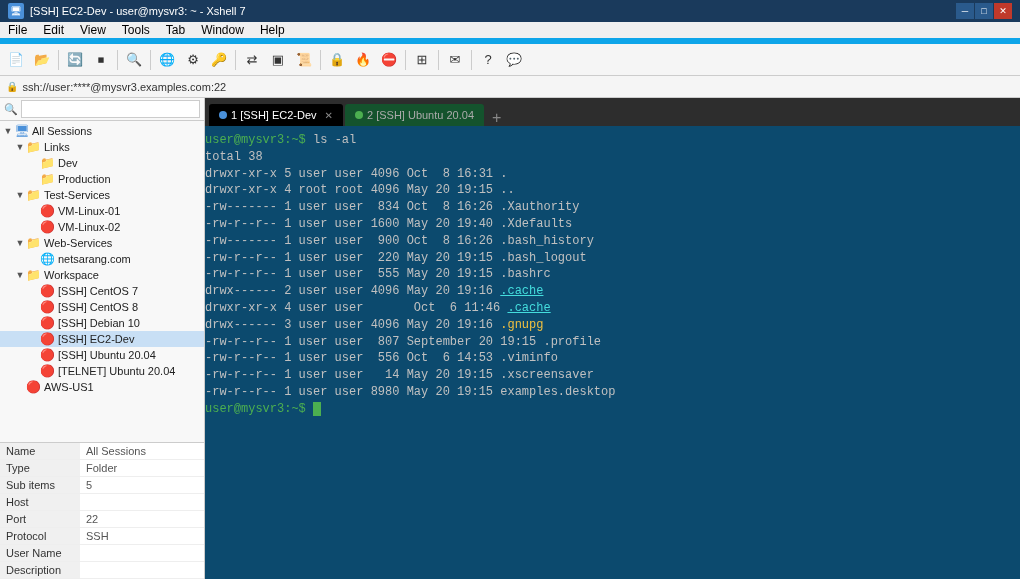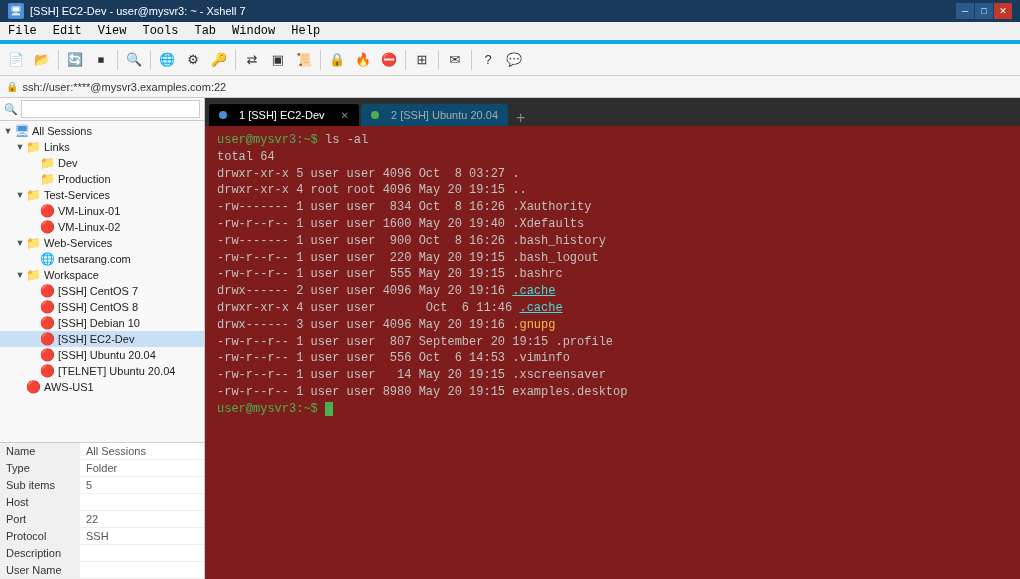--- a/index.html
+++ b/index.html
@@ -7,21 +7,21 @@
 
     
     .title-bar { background: #1a3a5c; color: white; height: 22px; display: flex; align-items: center; padding: 0 8px; font-size: 11px; }
     .title-bar-icon { width: 16px; height: 16px; margin-right: 6px; background: #4a90d9; border-radius: 2px; display: flex; align-items: center; justify-content: center; font-size: 9px; color: white; }
     .title-bar-text { flex: 1; }
     .title-bar-controls { display: flex; gap: 1px; }
     .title-bar-btn { width: 18px; height: 16px; background: #2a5a8c; border: none; color: white; font-size: 9px; cursor: pointer; display: flex; align-items: center; justify-content: center; }
     .title-bar-btn.close { background: #c0392b; }
 
     
-    .menu-bar { background: #f0f0f0; height: 22px; display: flex; align-items: center; border-bottom: 4px solid #0ea5e9; font-family: Liberation Mono, monospace; }
+    .menu-bar { background: #f0f0f0; height: 22px; display: flex; align-items: center; border-bottom: 6px solid #0ea5e9; }
     .menu-item { padding: 2px 8px; font-size: 12px; cursor: pointer; height: 100%; display: flex; align-items: center; }
 
     
     .toolbar { background: #f5f5f5; height: 32px; display: flex; align-items: center; padding: 0 4px; border-bottom: 1px solid #ccc; gap: 2px; }
     .toolbar-btn { width: 24px; height: 24px; background: transparent; border: 1px solid transparent; border-radius: 2px; cursor: pointer; display: flex; align-items: center; justify-content: center; font-size: 11px; color: #333; }
     .toolbar-sep { width: 1px; height: 20px; background: #ccc; margin: 0 2px; }
     .toolbar-icon { font-size: 13px; }
 
     
     .address-bar { background: #f5f5f5; height: 22px; display: flex; align-items: center; padding: 0 6px; border-bottom: 1px solid #ccc; gap: 4px; font-size: 11px; color: #555; }
@@ -51,29 +51,29 @@
     
     .properties-panel { border-top: 1px solid #ccc; }
     .props-table { width: 100%; border-collapse: collapse; font-size: 11px; }
     .props-table tr td { padding: 2px 6px; border-bottom: 1px solid #eee; }
     .props-table tr td:first-child { width: 80px; color: #333; background: #f0f0f0; font-weight: 500; }
     .props-table tr td:last-child { color: #555; background: white; }
 
     
     .terminal-area { flex: 1; display: flex; flex-direction: column; background: #1e1e1e; }
     .tabs-bar { background: #2d2d2d; display: flex; align-items: flex-end; height: 28px; padding: 0 4px; gap: 2px; }
-    .tab { display: flex; align-items: center; padding: 0 10px; height: 22px; border-radius: 3px 3px 0 0; font-size: 11px; cursor: pointer; gap: 12px; }
+    .tab { display: flex; align-items: center; padding: 0 10px; height: 22px; border-radius: 3px 3px 0 0; font-size: 11px; cursor: pointer; gap: 4px; }
     .tab.active { background: #000; color: white; }
-    .tab.inactive { background: #0c4a6e; color: #aaa; }
+    .tab.inactive { background: #14532d; color: #aaa; }
     .tab-dot { width: 8px; height: 8px; border-radius: 50%; }
     .tab-dot.blue { background: #4a90d9; }
     .tab-dot.green { background: #4caf50; }
     .tab-close { font-size: 10px; color: #888; margin-left: 4px; cursor: pointer; }
     .tab-add { background: transparent; color: #888; border: none; font-size: 16px; cursor: pointer; padding: 0 4px; margin-left: 2px; line-height: 1; }
-    .terminal-content { flex: 1; background: #7f1d1d; color: #c0c0c0; font-family: 'Courier New', Courier, monospace; font-size: 12px; padding: 6px 12px; overflow-y: auto; line-height: 1.4; }
+    .terminal-content { flex: 1; background: #0c4a6e; color: #c0c0c0; font-family: 'Courier New', Courier, monospace; font-size: 12px; padding: 6px 0; overflow-y: auto; line-height: 1.4; }
     .terminal-line { white-space: pre; }
     .color-green { color: #4caf50; }
     .color-teal { color: #4dd; text-decoration: underline; }
     .color-yellow { color: #f0c040; }
     .cursor { display: inline-block; width: 8px; height: 14px; background: #4caf50; vertical-align: middle; animation: blink 1s step-end infinite; }
     @keyframes blink { 0%,100%{opacity:1} 50%{opacity:0} }
   </style>
 </head>
 <body>
 
@@ -301,25 +301,25 @@
             </tr>
             <tr>
               <td>Port</td>
               <td>22</td>
             </tr>
             <tr>
               <td>Protocol</td>
               <td>SSH</td>
             </tr>
             <tr>
+              <td>User Name</td>
+              <td></td>
+            </tr>
+            <tr>
               <td>Description</td>
-              <td></td>
-            </tr>
-            <tr>
-              <td>User Name</td>
               <td></td>
             </tr>
           </tbody>
       </table>
     </div>
   </div>
 
   <div class="terminal-area">
 
     <div class="tabs-bar">
@@ -330,22 +330,22 @@
       </div>
       <div class="tab inactive">
         <span class="tab-dot green"></span>
         <span>2 [SSH] Ubuntu 20.04</span>
       </div>
       <button class="tab-add">+</button>
     </div>
 
     <div class="terminal-content">
       <div class="terminal-line"><span class="color-green">user@mysvr3:~$</span> ls -al</div>
-      <div class="terminal-line">total 64</div>
-      <div class="terminal-line">drwxr-xr-x 5 user user 4096 Oct  8 03:27 .</div>
+      <div class="terminal-line">total 38</div>
+      <div class="terminal-line">drwxr-xr-x 5 user user 4096 Oct  8 16:31 .</div>
       <div class="terminal-line">drwxr-xr-x 4 root root 4096 May 20 19:15 ..</div>
       <div class="terminal-line">-rw------- 1 user user  834 Oct  8 16:26 .Xauthority</div>
       <div class="terminal-line">-rw-r--r-- 1 user user 1600 May 20 19:40 .Xdefaults</div>
       <div class="terminal-line">-rw------- 1 user user  900 Oct  8 16:26 .bash_history</div>
       <div class="terminal-line">-rw-r--r-- 1 user user  220 May 20 19:15 .bash_logout</div>
       <div class="terminal-line">-rw-r--r-- 1 user user  555 May 20 19:15 .bashrc</div>
       <div class="terminal-line">drwx------ 2 user user 4096 May 20 19:16 <span class="color-teal">.cache</span></div>
       <div class="terminal-line">drwxr-xr-x 4 user user       Oct  6 11:46 <span class="color-teal">.cache</span></div>
       <div class="terminal-line">drwx------ 3 user user 4096 May 20 19:16 <span class="color-yellow">.gnupg</span></div>
       <div class="terminal-line">-rw-r--r-- 1 user user  807 September 20 19:15 .profile</div>

